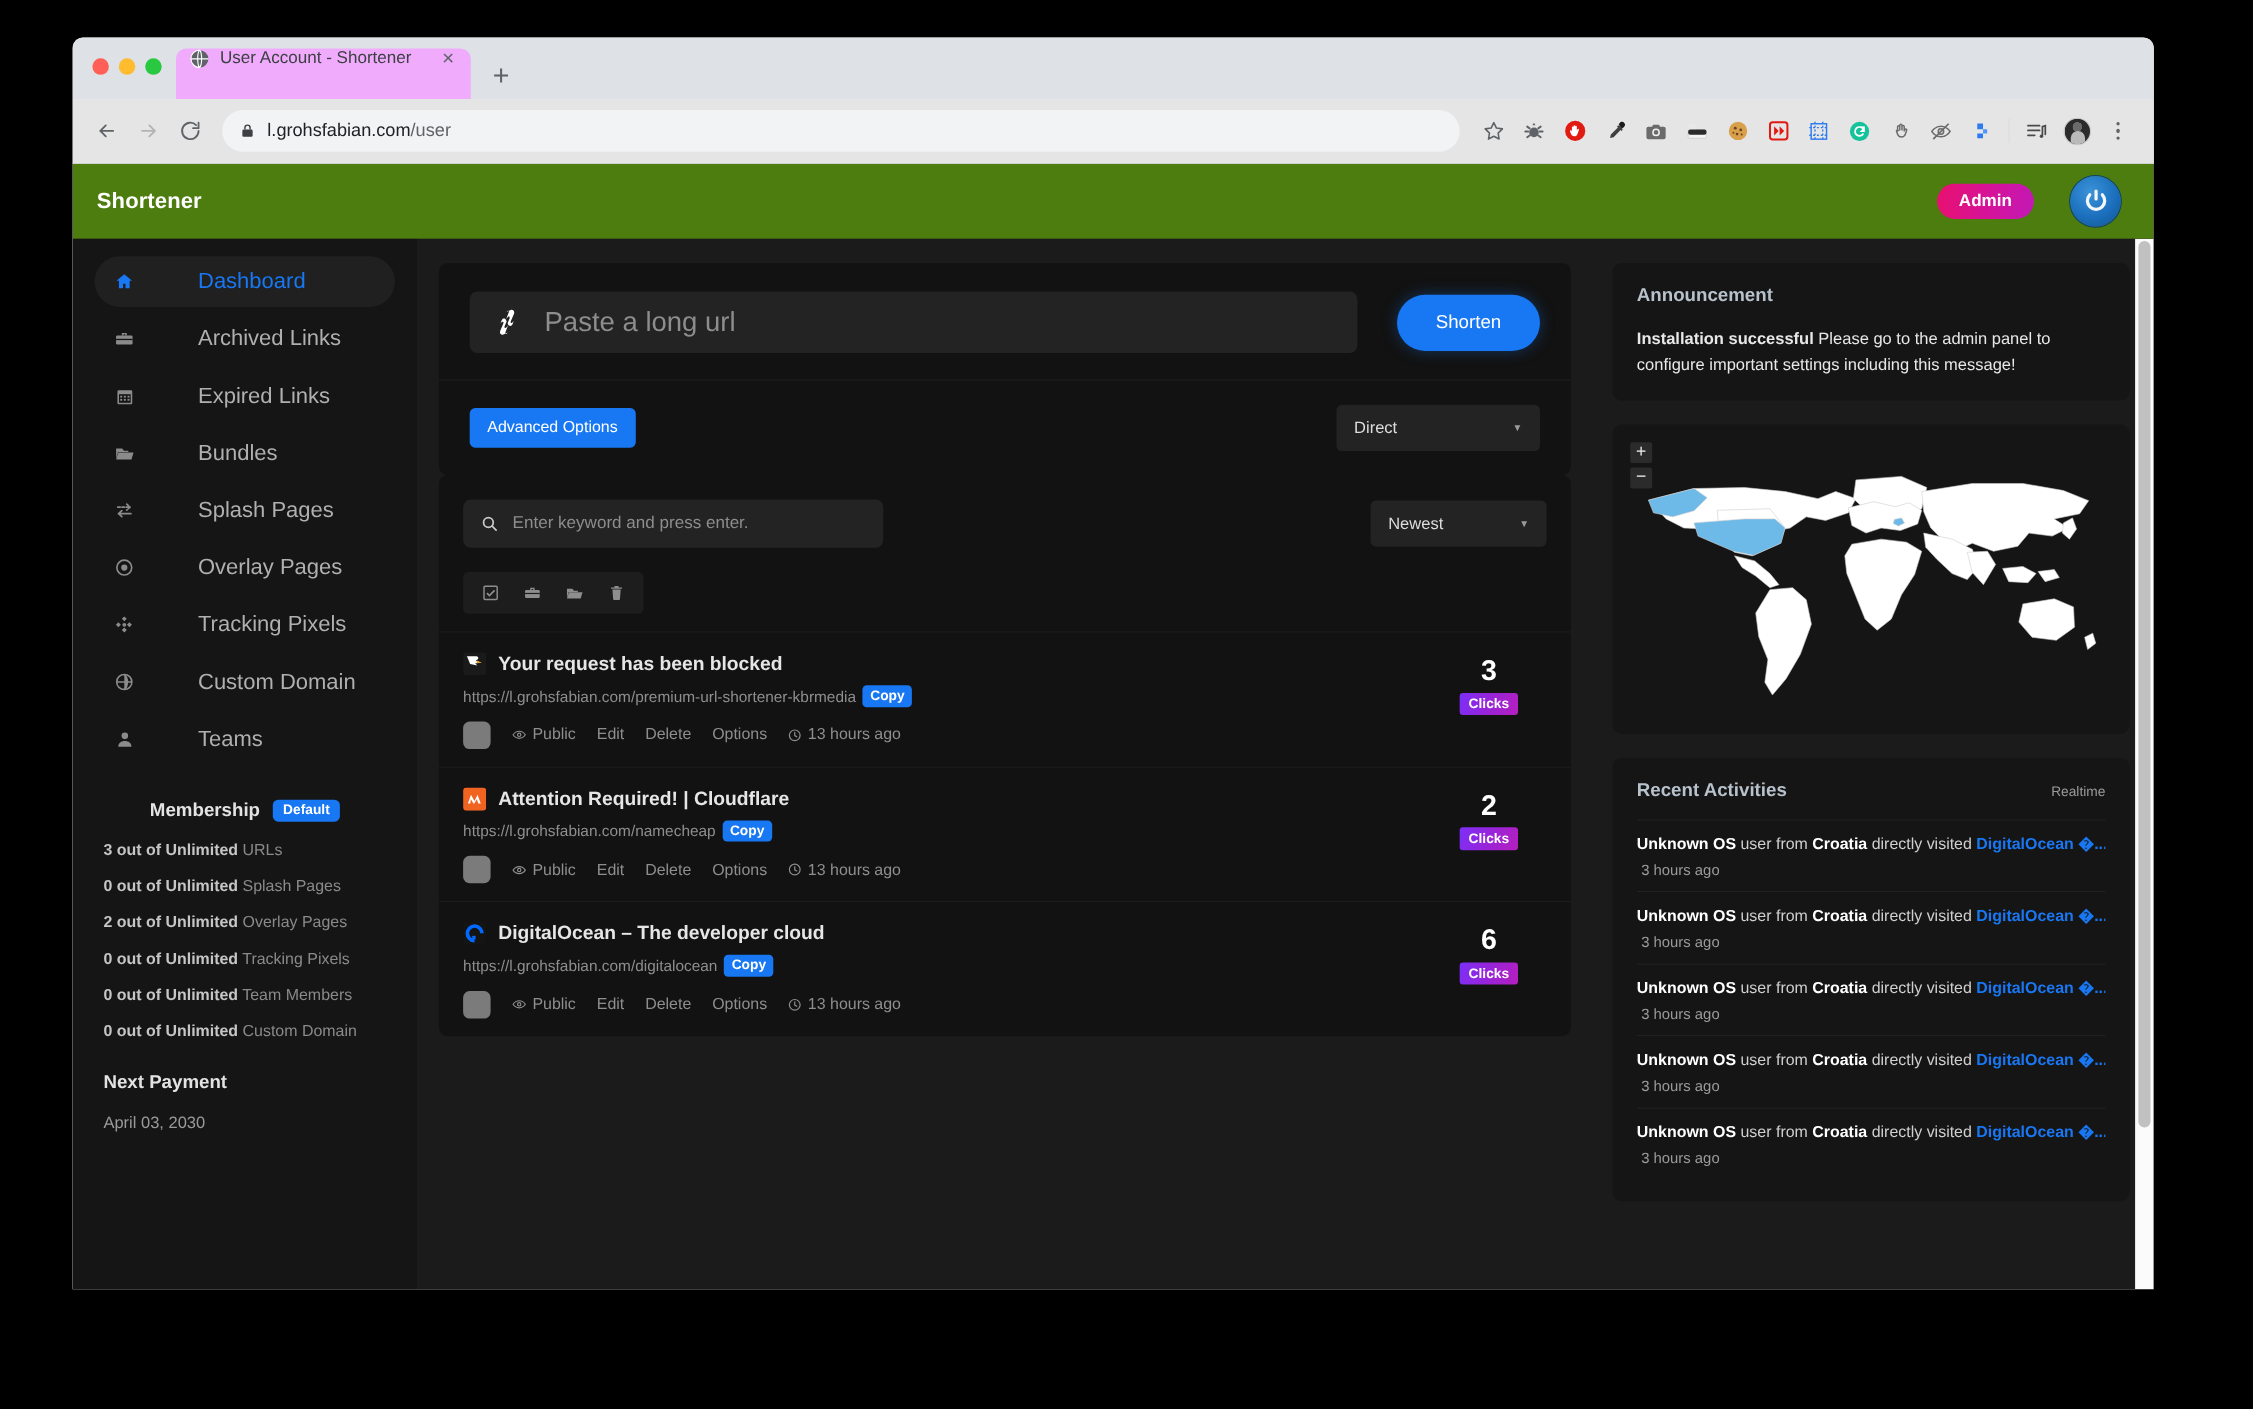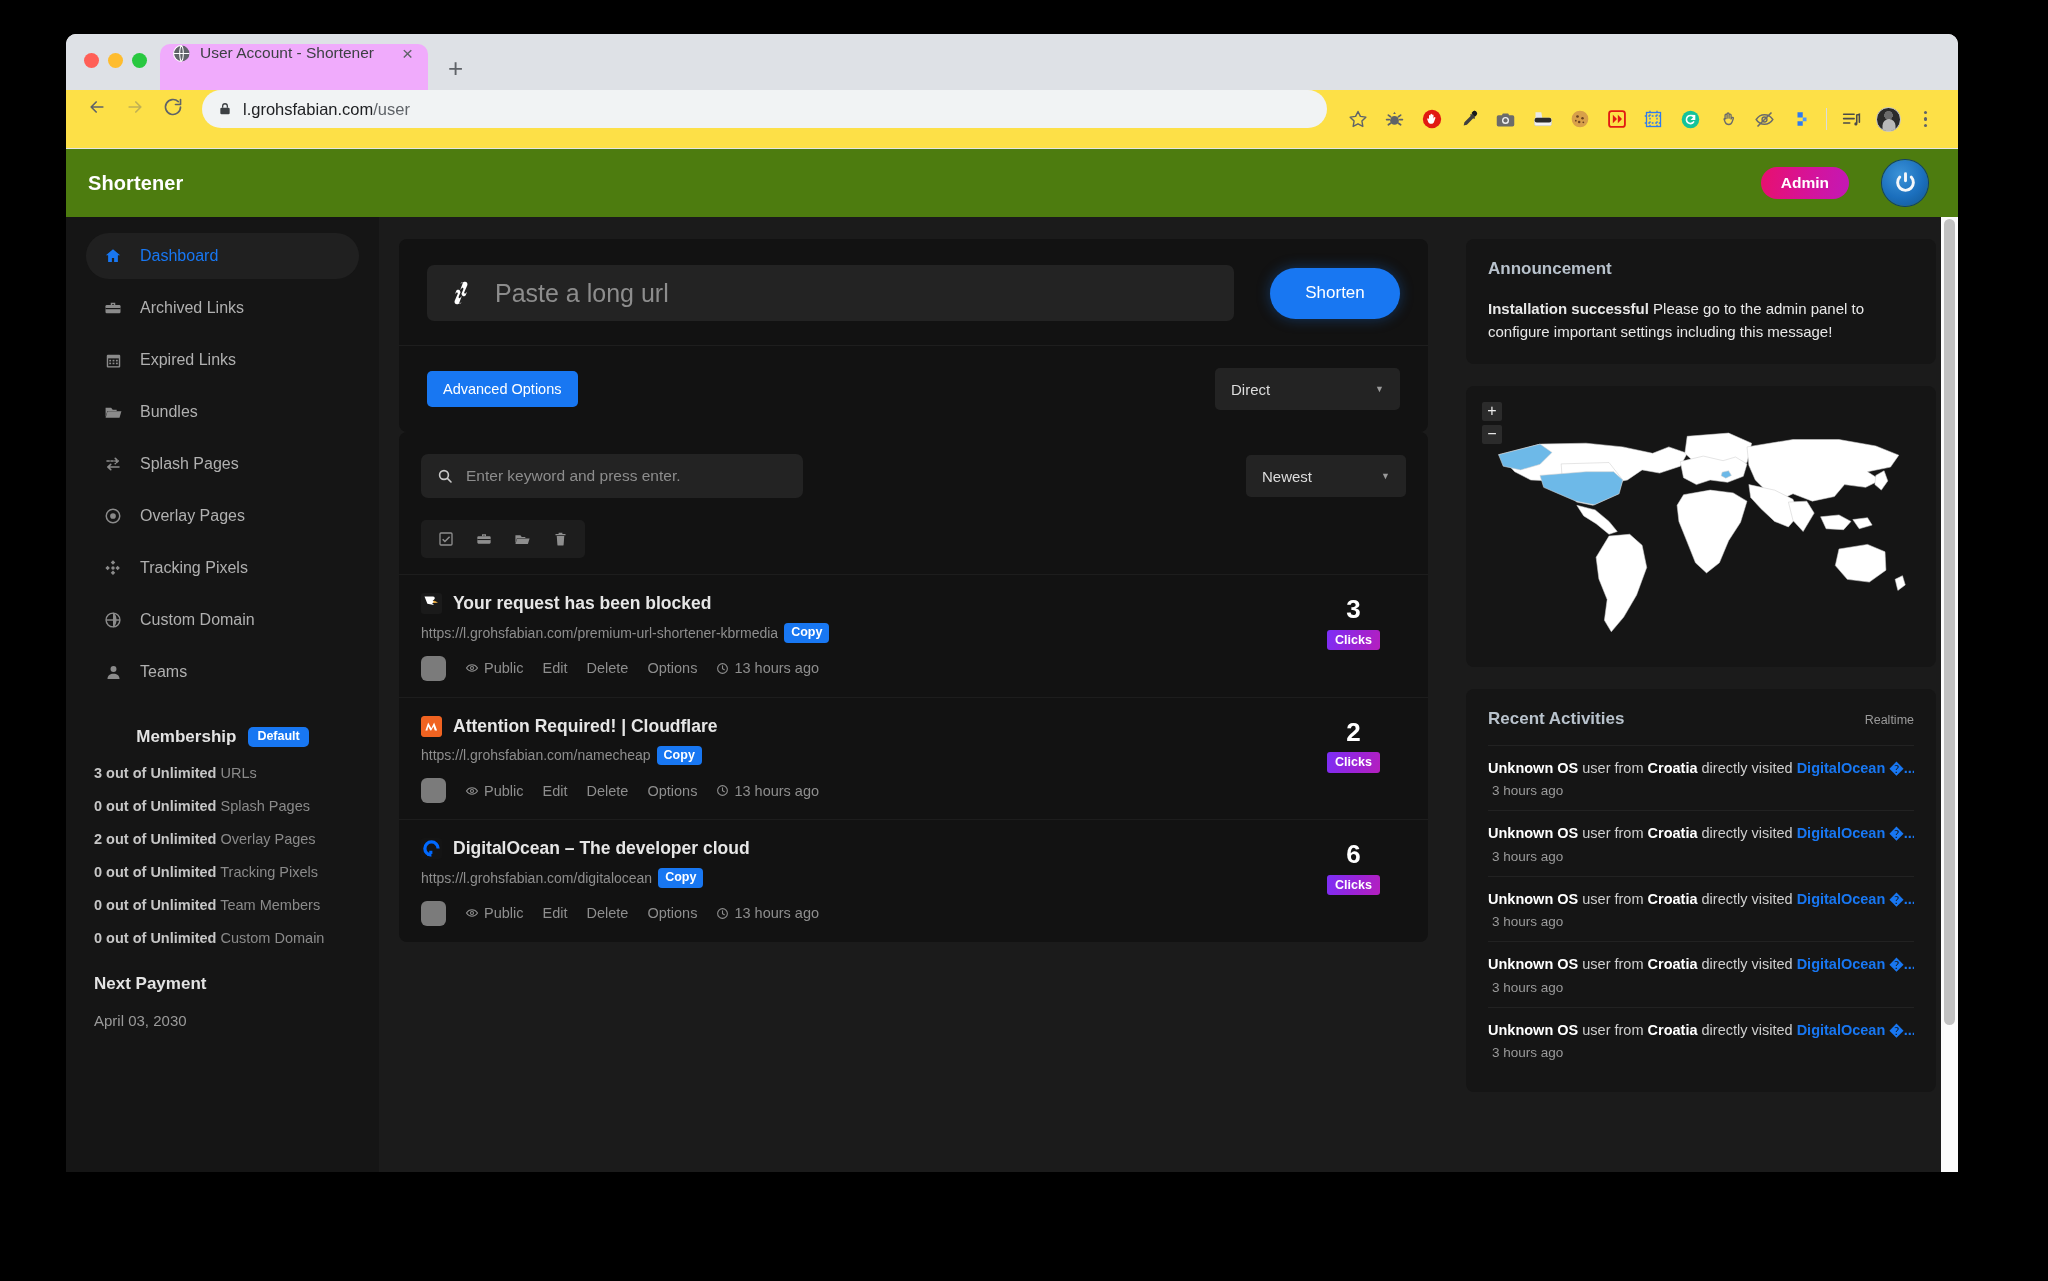--- a/index.html
+++ b/index.html
@@ -31,21 +31,21 @@
     font-size:15.5px;color:#3c4043;white-space:nowrap;overflow:hidden;
     text-overflow:ellipsis;flex:1;
   }
   .tab-x{font-size:19px;color:#5f6368;line-height:1;padding:0 3px;cursor:default;}
   .newtab{
     margin-left:12px;margin-bottom:9px;font-size:26px;color:#5f6368;
     line-height:1;font-weight:300;padding:0 8px;
   }
   
   .navbar{
-    height:58px;background:#fde047;display:flex;
+    height:58px;background:#e5e5e5;display:flex;align-items:center;
     padding:0 14px;gap:4px;flex:none;border-bottom:1px solid #e6e6e6;
   }
   .navbtn{
     width:34px;height:34px;display:flex;align-items:center;justify-content:center;
     color:#5f6368;flex:none;
   }
   .navbtn svg{display:block;}
   .navbtn.dim{opacity:.38;}
   .omni{
     flex:1;height:38px;background:#f1f3f4;border-radius:19px;margin:0 8px;
@@ -99,21 +99,21 @@
     overflow:hidden;
   }
   .nav{padding:0 20px;}
   .navitem{
     display:flex;align-items:center;gap:17px;height:46px;padding:0 17px;
     border-radius:24px;cursor:pointer;margin-bottom:6px;
   }
   .navitem.active{background:#202020;}
   .navitem .ico{width:20px;display:flex;justify-content:center;flex:none;color:#8b8b8b;}
   .navitem.active .ico{color:#1877f2;}
-  .navitem .lbl{font-size:16px;color:#b0b0b0;white-space:nowrap;}
+  .navitem .lbl{font-size:20px;color:#b0b0b0;white-space:nowrap;margin-left:40px;}
   .navitem.active .lbl{color:#1877f2;}
   .member{padding:26px 28px 0 28px;}
   .mhead{display:flex;align-items:center;gap:12px;margin-bottom:18px;justify-content:center;}
   .mtitle{font-size:17px;font-weight:bold;color:#e3e3e3;}
   .badge-default{
     background:#1877f2;color:#fff;font-size:12.5px;font-weight:bold;
     border-radius:5px;padding:3px 9px;line-height:1.1;
   }
   .mrow{font-size:14.5px;color:#8a8a8a;margin-bottom:17px;white-space:nowrap;}
   .mrow b{color:#c6c6c6;font-weight:bold;}

